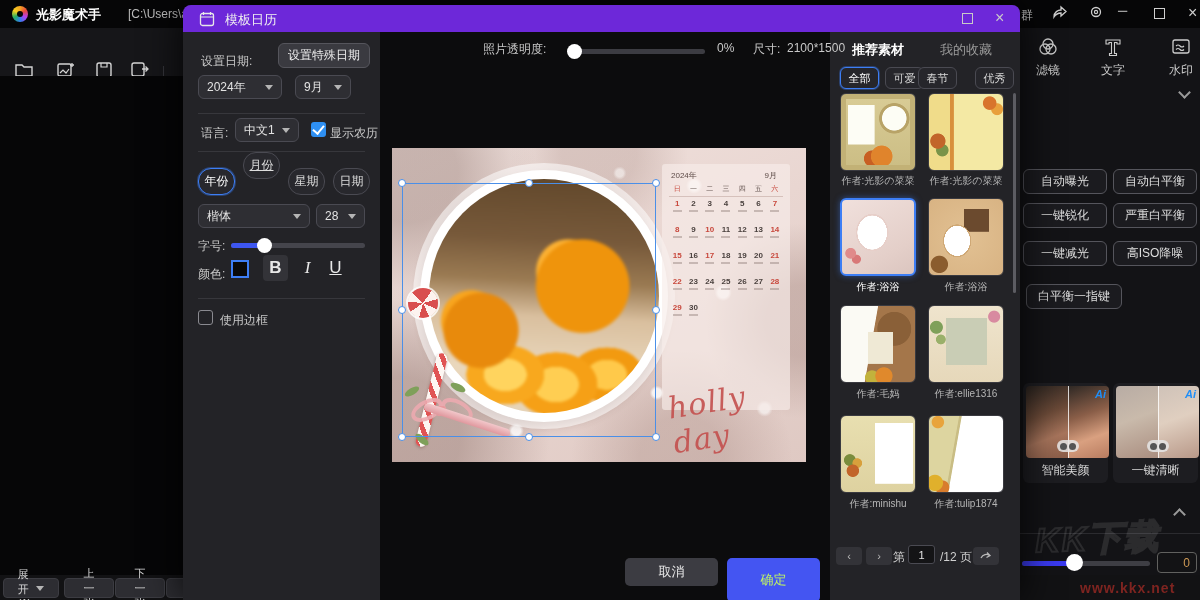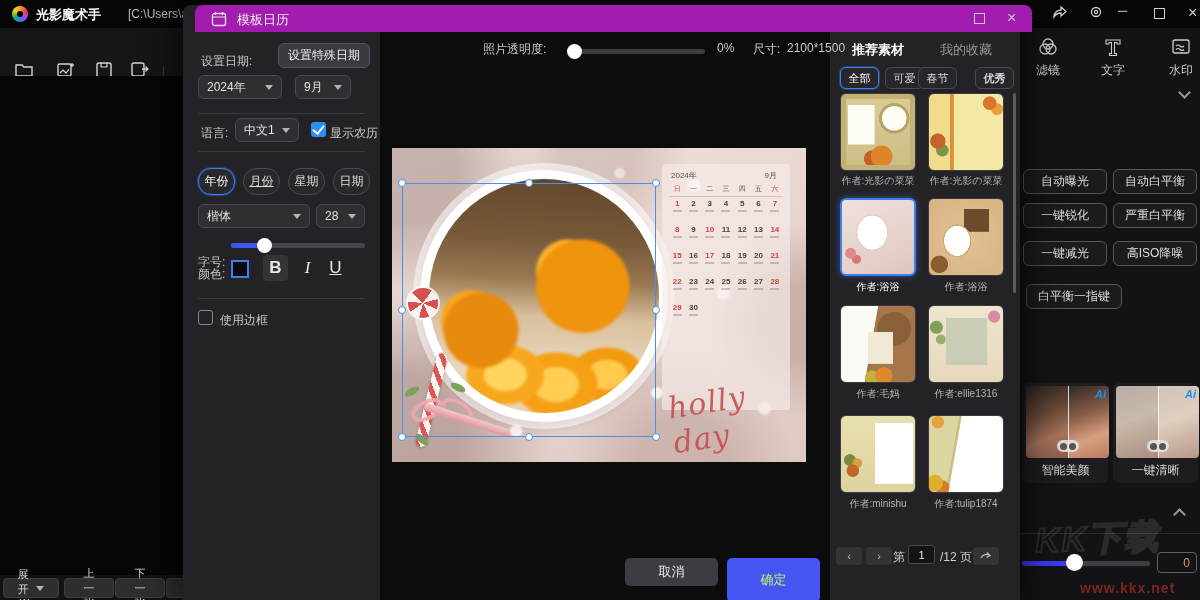--- a/index.html
+++ b/index.html
@@ -56,21 +56,21 @@
   #rp-slider-thumb { position:absolute; left:46px; top:526px; width:17px; height:17px; border-radius:50%; background:#fff; }
   #rp-value-box { position:absolute; left:137px; top:524px; width:40px; height:21px; border:1px solid #61615f; border-radius:4px;
     font-size:12px; color:#cf9a55; display:flex; align-items:center; justify-content:flex-end; padding-right:6px; background:rgba(20,20,20,.4);}
   #wm-logo { position:absolute; left:15px; top:488px; font-size:34px; font-weight:bold; font-style:italic; letter-spacing:2px;
     color:transparent; -webkit-text-stroke:2px rgba(255,255,255,.10); transform:rotate(-2deg); white-space:nowrap;}
   #wm-site { position:absolute; left:60px; top:552px; font-size:14px; font-weight:bold; color:#7e2420; letter-spacing:1px;}
 
   
   #dialog { position:absolute; left:183px; top:5px; width:837px; height:595px; background:#232327;
     border-radius:8px 8px 0 0; box-shadow:0 0 40px rgba(0,0,0,.85); }
-  #dlg-titlebar { position:absolute; left:12px; top:0; width:837px; height:27px; background:#a21caf; border-radius:8px 8px 0 0;}
+  #dlg-titlebar { position:absolute; left:0; top:0; width:837px; height:27px; background:#6d28d9; border-radius:8px 8px 0 0;}
   #dlg-icon { position:absolute; left:16px; top:6px; }
   #dlg-title { position:absolute; left:42px; top:6px; font-size:13px; color:#f0f0f0; }
   #dlg-max { position:absolute; left:779px; top:8px; width:11px; height:11px; border:1px solid #c9c9c9; }
   #dlg-close { position:absolute; left:812px; top:4px; font-size:16px; color:#c9c9c9; }
 
   .dlg-label { font-size:12px; color:#c9c9c9; }
   .dd { position:absolute; height:24px; background:#2e2e33; border:1px solid #4a4a52; border-radius:6px;
     font-size:12px; color:#e3e3e3; display:flex; align-items:center; padding:0 8px; justify-content:space-between;}
   .dd .car { width:0; height:0; border-left:4px solid transparent; border-right:4px solid transparent; border-top:5px solid #b5b5b5; margin-left:6px;}
   .divider { position:absolute; height:1px; background:#37373c; }
@@ -389,34 +389,34 @@
   <div class="dd" style="left:52px;top:113px;width:64px;">
     <span>中文1</span>
       <span class="car"></span>
   </div>
   <div class="chk checked" style="left:128px;top:117px;"></div>
   <div class="dlg-label abs" style="left:147px;top:120px;">显示农历</div>
 
   <div class="divider" style="left:15px;top:146px;width:167px;"></div>
 
   <div class="seg-btn active" style="left:15px;top:163px;">年份</div>
-  <div class="seg-btn" style="left:60px;top:163px;text-decoration:underline;">月份</div>
+  <div class="seg-btn" style="left:60px;top:147px;text-decoration:underline;">月份</div>
   <div class="seg-btn" style="left:105px;top:163px;">星期</div>
   <div class="seg-btn" style="left:150px;top:163px;">日期</div>
 
   <div class="dd" style="left:15px;top:199px;width:112px;">
     <span>楷体</span>
       <span class="car"></span>
   </div>
   <div class="dd" style="left:133px;top:199px;width:49px;">
     <span>28</span>
       <span class="car"></span>
   </div>
 
-  <div class="dlg-label abs" style="left:15px;top:249px;">字号:</div>
+  <div class="dlg-label abs" style="left:15px;top:233px;">字号:</div>
   <div class="slider-track" style="left:48px;top:238px;width:134px;"></div>
   <div class="slider-fill" style="left:48px;top:238px;width:32px;"></div>
   <div class="slider-thumb" style="left:74px;top:233px;"></div>
 
   <div class="dlg-label abs" style="left:15px;top:261px;">颜色:</div>
   <div id="color-swatch" style="left:48px;top:255px;" class="abs"></div>
   <div class="biu b" style="left:80px;top:250px;">B</div>
   <div class="biu i" style="left:112px;top:250px;">I</div>
   <div class="biu u" style="left:140px;top:250px;">U</div>
 
@@ -602,21 +602,21 @@
 
   <div id="footer-cancel">取消</div>
   <div id="footer-ok">确定</div>
 
   <div id="tpl-panel">
     <div id="src-recommend">推荐素材</div>
     <div id="src-fav">我的收藏</div>
     <div class="ftab active" style="left:10px;">全部</div>
     <div class="ftab" style="left:55px;">可爱</div>
     <div class="ftab" style="left:88px;">春节</div>
-    <div class="ftab" style="left:145px;font-weight:bold;">优秀</div>
+    <div class="ftab" style="left:145px;">优秀</div>
 
     <div class="tpl-card t1" style="left:10px;top:58px;"></div>
     <div class="tpl-cap" style="left:3px;top:139px;">作者:光影の菜菜</div>
     <div class="tpl-card t2" style="left:98px;top:58px;"></div>
     <div class="tpl-cap" style="left:91px;top:139px;">作者:光影の菜菜</div>
 
     <div class="tpl-card t3 sel" style="left:10px;top:163px;"></div>
     <div class="tpl-cap sel" style="left:3px;top:245px;">作者:浴浴</div>
     <div class="tpl-card t4" style="left:98px;top:163px;"></div>
     <div class="tpl-cap" style="left:91px;top:245px;">作者:浴浴</div>

